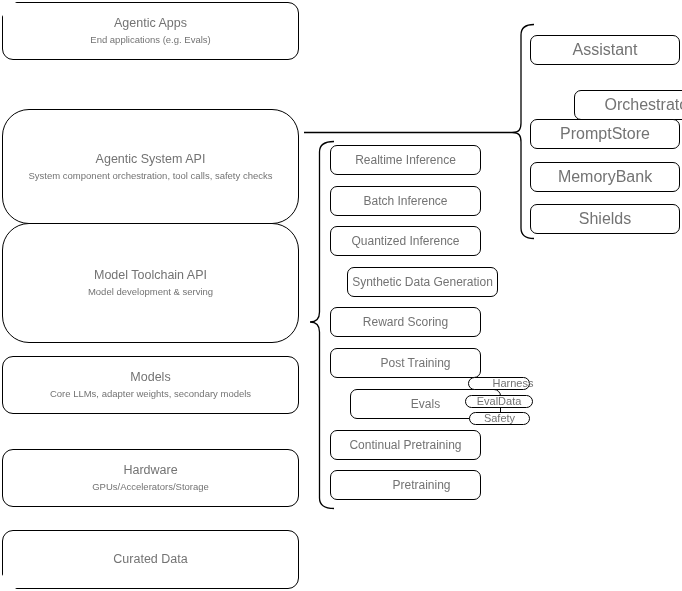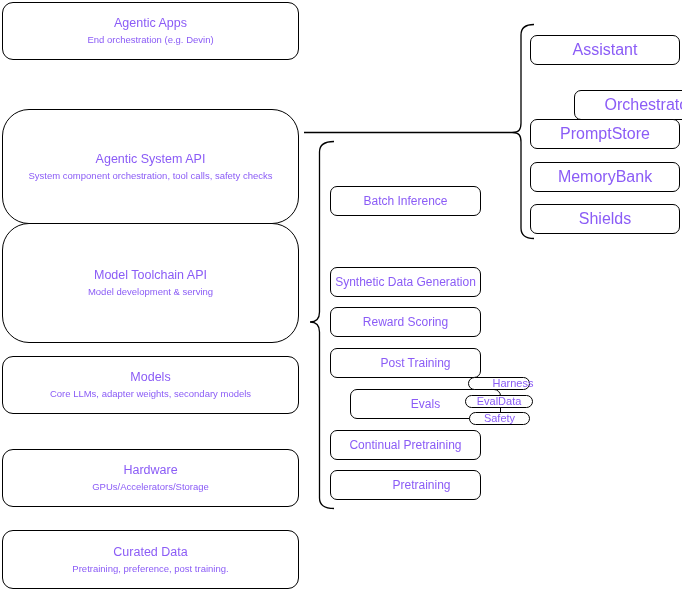--- a/index.html
+++ b/index.html
@@ -2,22 +2,23 @@
 <html><head>
 <meta charset="utf-8">
 <style>
   html, body { margin: 0; padding: 0; background: #ffffff; }
   #canvas {
     position: relative;
     width: 682px;
     height: 591px;
     background: #ffffff;
     font-family: "Liberation Sans", sans-serif;
-    color: #8b5cf6;
+    color: #737373;
     overflow: hidden;
+    border-radius: 27px;
   }
   svg.overlay {
     position: absolute;
     left: 0; top: 0;
     width: 682px; height: 591px;
     z-index: 1;
   }
   .box {
     position: absolute;
     box-sizing: border-box;
@@ -73,21 +74,21 @@
              L521,228 C521,235.5 526,238.5 534,238.5" stroke="#000000" stroke-width="1.3" fill="none"></path>
 
     <path d="M334,141.5 C326,141.5 319.5,144.5 319.5,152
              L319.5,312 C319.5,318 317.5,322 310,322
              C317.5,322 319.5,326 319.5,332
              L319.5,498 C319.5,505.5 326,508.5 334,508.5" stroke="#000000" stroke-width="1.3" fill="none"></path>
   </svg>
 
   <div class="box big-box" style="top:2px;height:58px;">
     <div class="title">Agentic Apps</div>
-    <div class="subtitle">End orchestration (e.g. Devin)</div>
+    <div class="subtitle">End applications (e.g. Evals)</div>
   </div>
 
   <div class="box big-box xl-round" style="top:85px;height:115px;margin-top:24px;">
     <div class="title">Agentic System API</div>
     <div class="subtitle">System component orchestration, tool calls, safety checks</div>
   </div>
 
   <div class="box big-box xl-round" style="top:223px;height:120px;">
     <div class="title">Model Toolchain API</div>
     <div class="subtitle">Model development &amp; serving</div>
@@ -98,25 +99,26 @@
     <div class="subtitle">Core LLMs, adapter weights, secondary models</div>
   </div>
 
   <div class="box big-box" style="top:449px;height:58px;align-items:center;">
     <div class="title">Hardware</div>
     <div class="subtitle">GPUs/Accelerators/Storage</div>
   </div>
 
   <div class="box big-box" style="top:530px;height:59px;">
     <div class="title">Curated Data</div>
-    <div class="subtitle">Pretraining, preference, post training.</div>
   </div>
 
+  <div class="box mid-box" style="top:145px;">Realtime Inference</div>
   <div class="box mid-box" style="top:185.5px;">Batch Inference</div>
-  <div class="box mid-box" style="top:266.5px;">Synthetic Data Generation</div>
+  <div class="box mid-box" style="top:226px;">Quantized Inference</div>
+  <div class="box mid-box" style="top:266.5px;margin-left:17px;">Synthetic Data Generation</div>
   <div class="box mid-box" style="top:307px;">Reward Scoring</div>
   <div class="box mid-box" style="top:348px;padding-left:20px;">Post Training</div>
   <div class="box mid-box" style="top:389px;margin-left:20px;">Evals</div>
   <div class="box mid-box" style="top:429.5px;">Continual Pretraining</div>
   <div class="box mid-box" style="top:470px;padding-left:32px;">Pretraining</div>
 
   <div class="pill" style="left:468px;top:377px;width:62px;height:13px;padding-left:28px;">Harness</div>
   <div class="pill" style="left:465px;top:394.5px;width:68px;height:13px;">EvalData</div>
   <div class="pill" style="left:469px;top:411.5px;width:61px;height:13px;">Safety</div>
 

